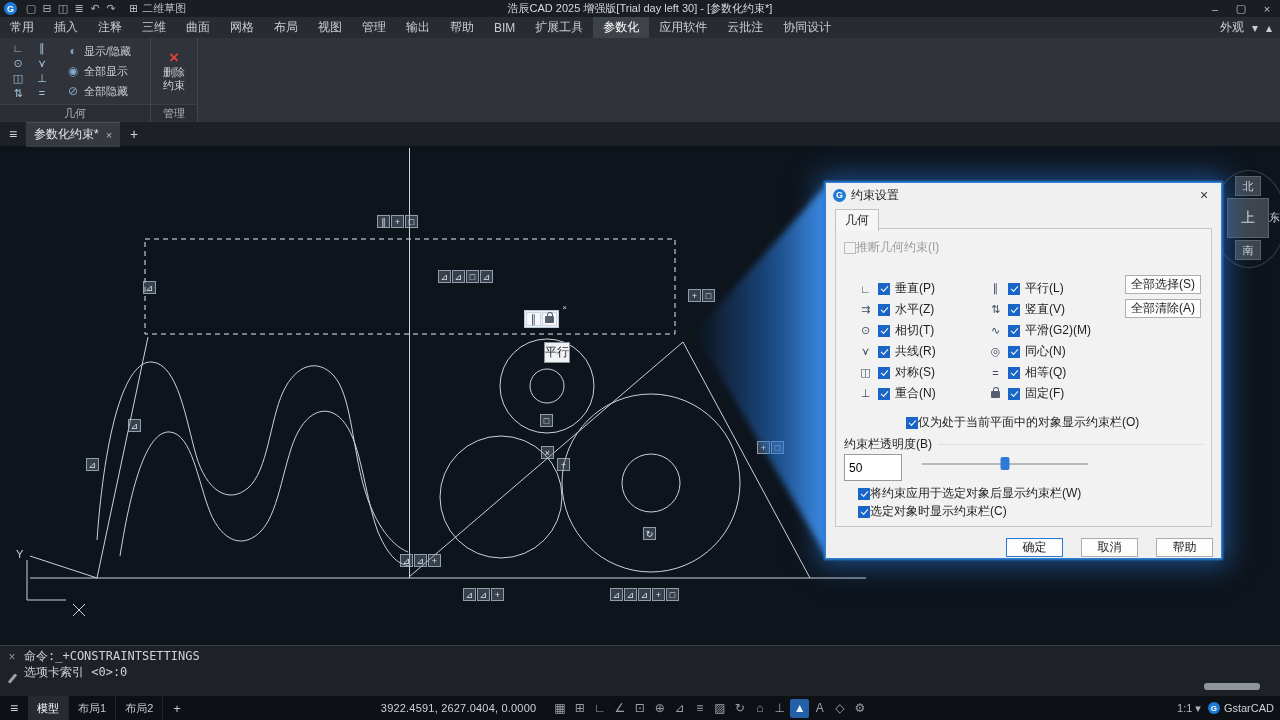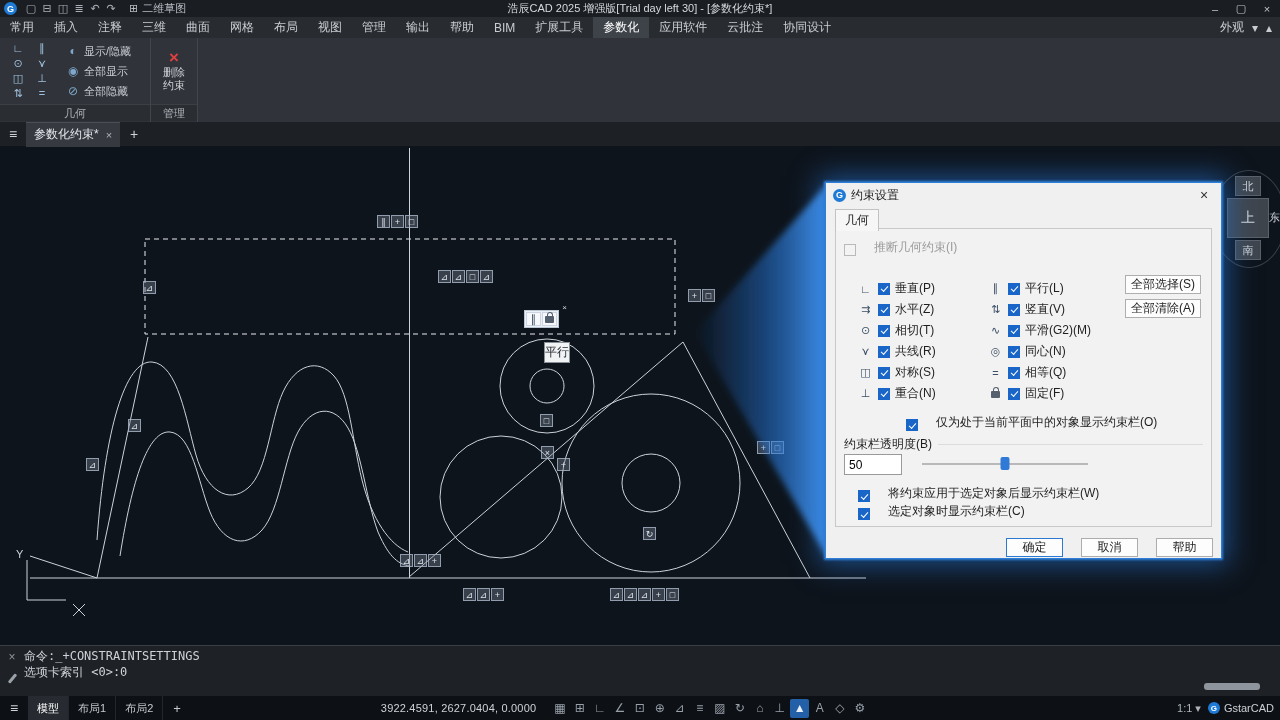--- a/index.html
+++ b/index.html
@@ -86,42 +86,42 @@
   #dialog{position:absolute;left:825px;top:182px;width:397px;height:377px;background:#f0f0f0;
           border:1px solid #2f7fd8;box-shadow:0 0 2px 1px #2f7fd8,0 0 26px 6px rgba(40,125,225,.55);
           z-index:10;color:#1e1e1e;box-sizing:border-box;}
   #dlg-title{position:absolute;top:0;left:0;right:0;height:24px;display:flex;align-items:center;gap:5px;padding:0 7px;}
   #dlg-logo{width:13px;height:13px;border-radius:50%;background:#1e7ad4;color:#fff;font-size:9px;
             font-weight:bold;display:flex;align-items:center;justify-content:center;}
   #dlg-close{margin-left:auto;width:20px;text-align:center;font-size:14px;color:#333;}
   #dlg-tab{position:absolute;top:26px;left:9px;padding:2px 9px;background:#f6f6f6;
            border:1px solid #c2c2c2;border-bottom:none;z-index:2;}
   #dlg-frame{position:absolute;top:45px;left:9px;right:9px;height:297px;border:1px solid #c8c8c8;background:#f2f2f2;}
-  .ckrow{display:flex;align-items:flex-end;gap:18px;}
+  .ckrow{display:flex;align-items:center;gap:0;}
   .cb{width:12px;height:12px;box-sizing:border-box;border:1px solid #8a8a8a;background:#fff;position:relative;flex:none;}
   .cb.checked{background:#1a66c8;border-color:#1a66c8;}
   .cb.checked::after{content:"";position:absolute;left:2px;top:2.5px;width:6px;height:3px;
                      border-left:1.6px solid #fff;border-bottom:1.6px solid #fff;transform:rotate(-48deg);}
   .cb.disabled{border-color:#b9b9b9;background:#f3f3f3;}
   #infer-row{position:absolute;top:10px;left:8px;color:#9b9b9b;}
   .sect{position:absolute;left:8px;right:8px;display:flex;align-items:center;color:#1e1e1e;}
   .sect .line{flex:1;height:1px;background:#dcdcdc;margin-left:6px;}
   #sect-display{top:30px;}
   #col-left{position:absolute;top:49px;left:22px;}
   #col-right{position:absolute;top:49px;left:152px;}
   .crow{display:flex;align-items:center;height:21px;gap:5px;}
   .cicon{width:15px;text-align:center;color:#3c4f66;font-size:11px;flex:none;}
   .clab{white-space:nowrap;}
   .sbtn{position:absolute;right:10px;width:76px;height:19px;background:#fdfdfd;border:1px solid #aeaeae;
         font-size:12px;display:flex;align-items:center;justify-content:center;box-sizing:border-box;}
   #btn-select-all{top:46px;}
   #btn-clear-all{top:70px;}
   #only-plane{position:absolute;top:185px;left:22px;padding-left:48px;}
   #sect-transp{top:207px;}
-  #transp-input{position:absolute;top:225px;left:8px;width:58px;height:21px;border:1px solid #9a9a9a;
+  #transp-input{position:absolute;top:225px;left:8px;width:58px;height:27px;border:1px solid #9a9a9a;
                 background:#fff;font-size:12px;font-family:inherit;padding:0 0 0 4px;box-sizing:border-box;}
   #slider{position:absolute;top:228px;left:86px;width:166px;height:13px;}
   #slider-track{position:absolute;top:6px;left:0;right:0;height:2px;background:#b9b9b9;}
   #slider-thumb{position:absolute;top:0;width:9px;height:13px;background:#2e7ad6;border-radius:2px;transform:translateX(-50%);}
   #show-after{position:absolute;top:256px;left:22px;}
   #show-select{position:absolute;top:274px;left:22px;}
   .dbtn{position:absolute;top:355px;width:57px;height:19px;background:#fdfdfd;border:1px solid #adadad;
         font-size:12px;display:flex;align-items:center;justify-content:center;box-sizing:border-box;}
   #btn-ok{left:180px;border-color:#2a7ad4;}
   #btn-cancel{left:255px;}

